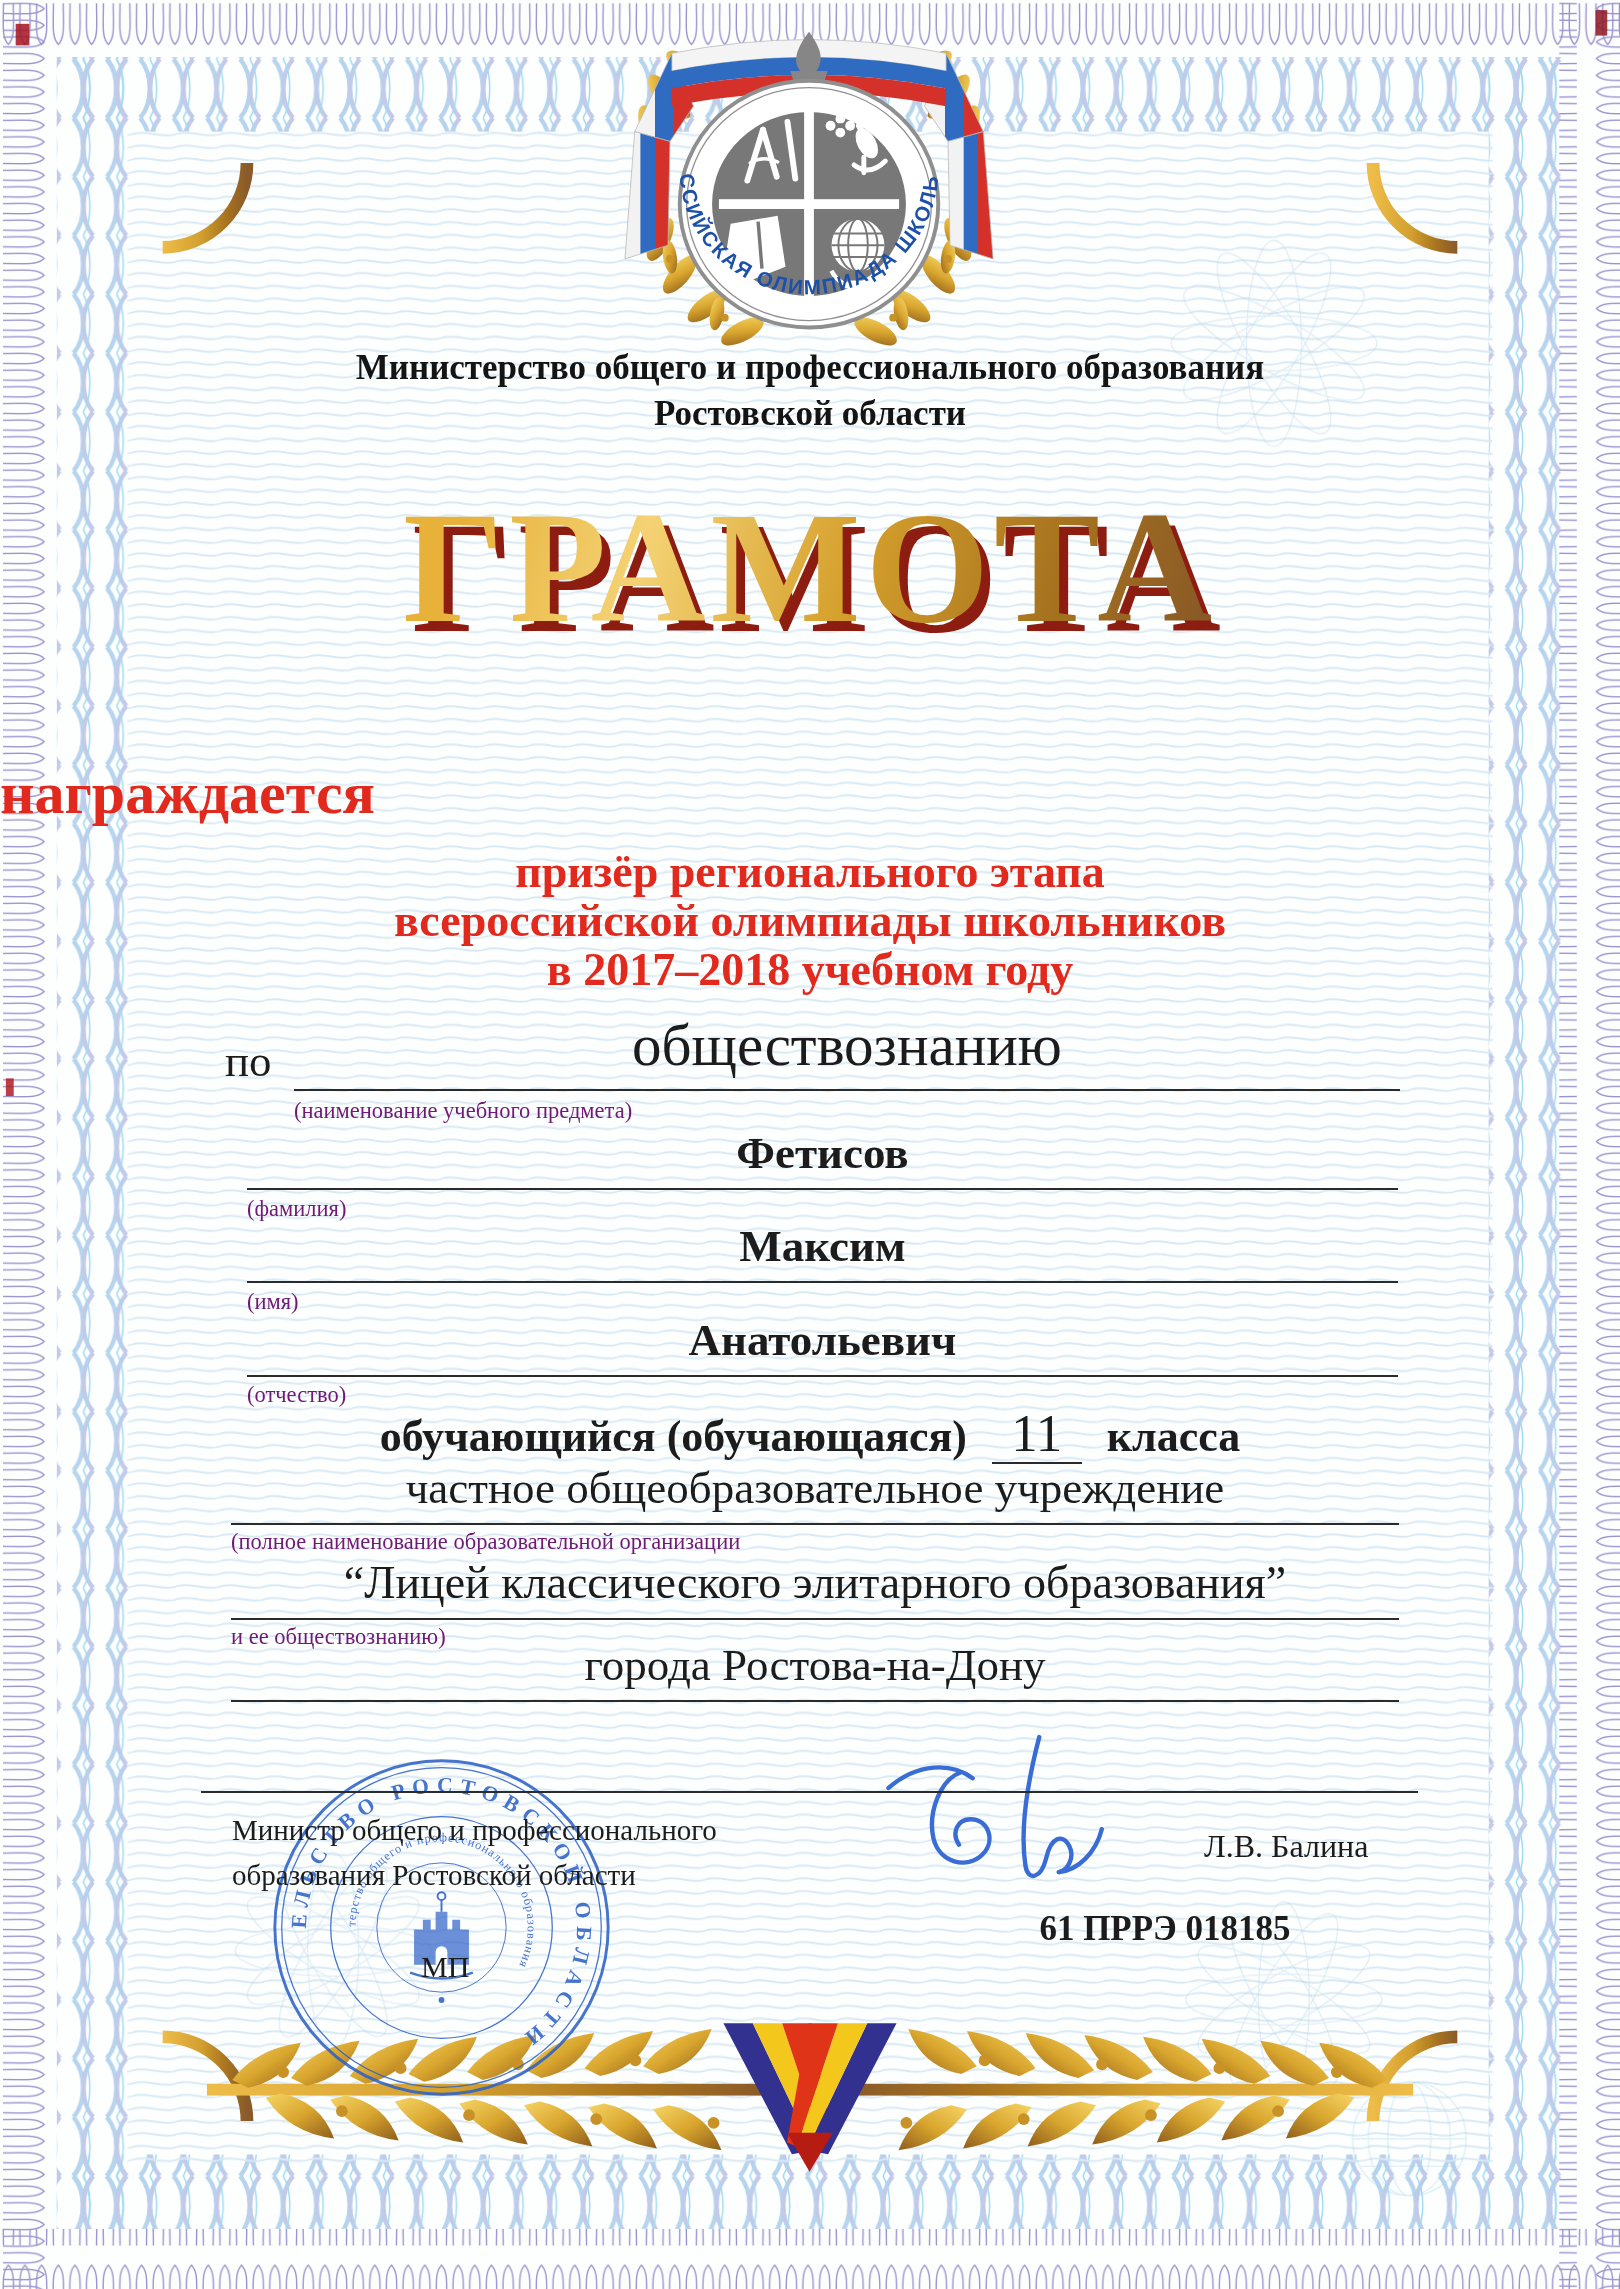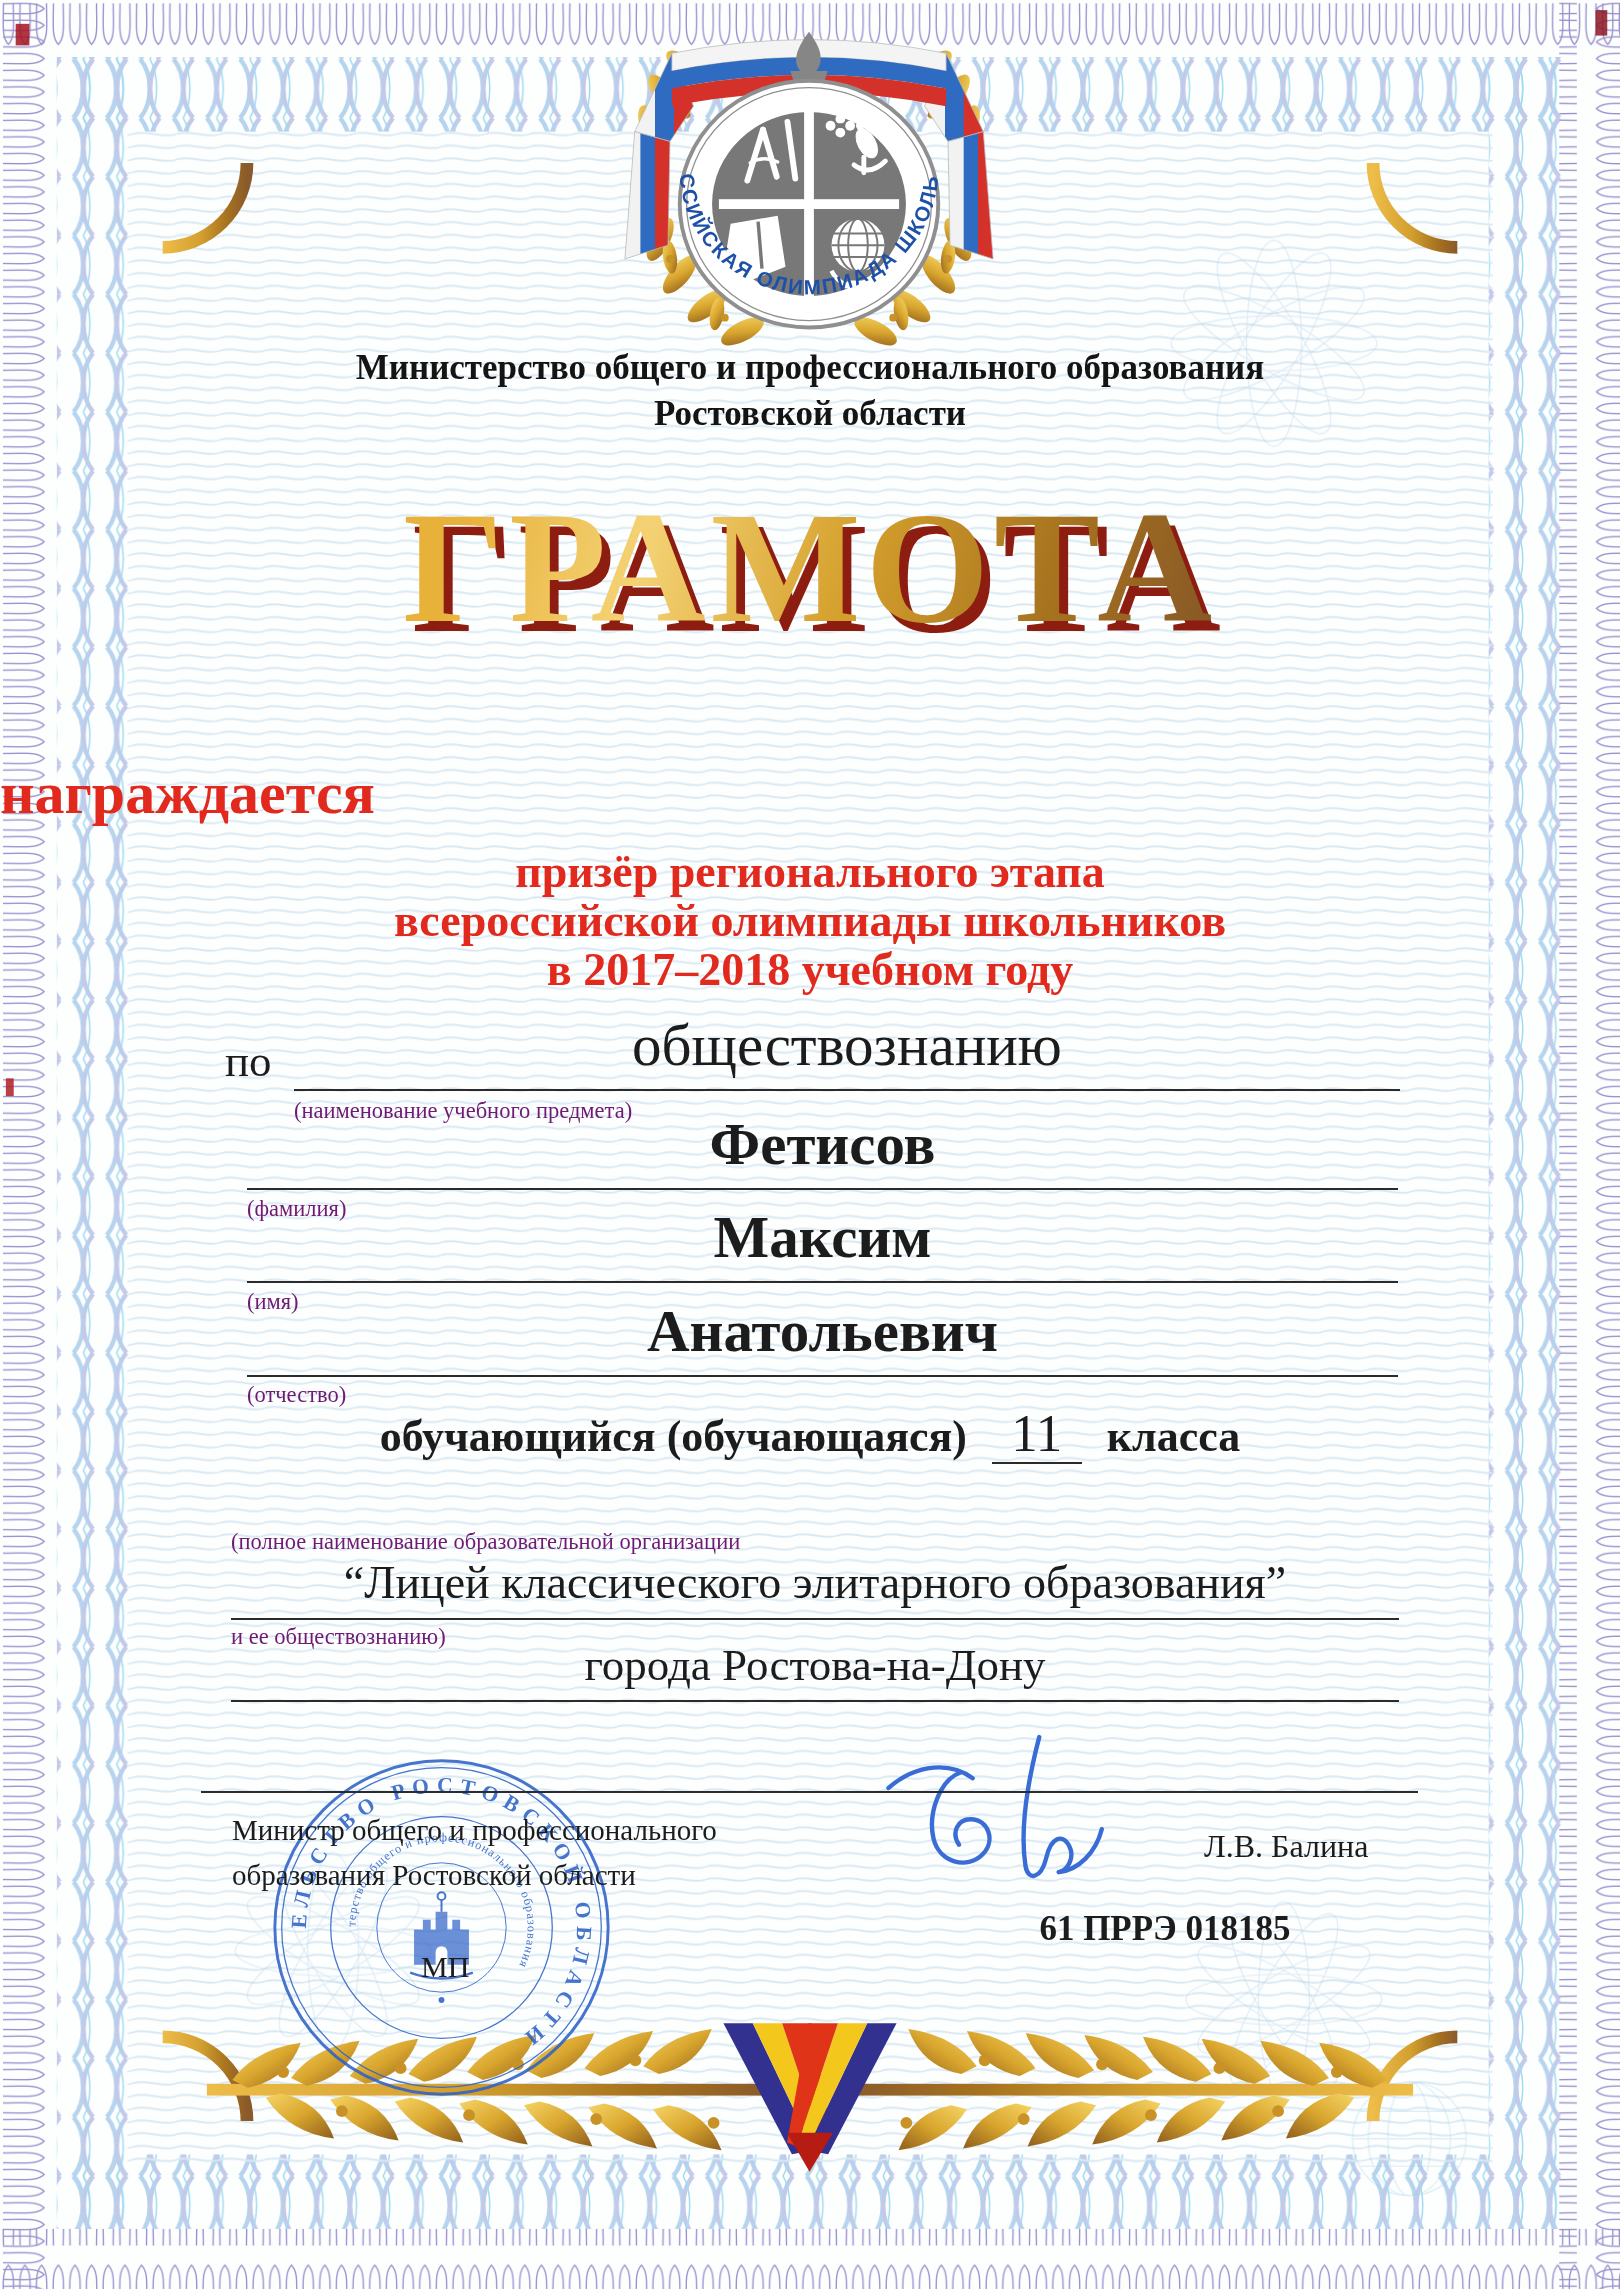--- a/index.html
+++ b/index.html
@@ -26,21 +26,21 @@
     -webkit-background-clip:text;background-clip:text;-webkit-text-fill-color:transparent;
   }
   .awarded{left:0;top:759px;width:100%;text-align:left;font-size:60px;font-weight:bold;color:#e2291d;}
   .redline{left:0;width:100%;text-align:center;font-size:46px;font-weight:bold;color:#e2291d;}
   .fieldline{
     position:absolute;border-bottom:2.9px solid #2b2b2b;
     display:flex;align-items:flex-end;justify-content:center;
   }
   .val{padding-bottom:9px;white-space:nowrap;}
   .v-subject{font-size:59px;}
-  .v-name{font-size:59px;font-weight:bold;}
+  .v-name{font-size:45px;font-weight:bold;}
   .v-school{font-size:45px;}
   .cap{position:absolute;text-align:left;font-size:22.5px;color:#701a75;}
   .prefix-po{left:225px;top:1035px;font-size:45px;}
   .student-row{left:0;top:1407px;width:100%;text-align:center;font-size:44px;font-weight:bold;}
   .grade-box{
     display:inline-block;font-weight:normal;font-size:53px;
     border-bottom:2.9px solid #2b2b2b;padding:0 19.6px 2px 19.6px;margin:0 13.7px;line-height:1;
     vertical-align:baseline;
   }
   .sig-rule{left:201px;top:1791px;width:1217px;border-top:2.9px solid #2b2b2b;height:0;}
@@ -385,20 +385,23 @@
     <span class="val v-name">Анатольевич</span>
   </div>
   <div class="cap" style="left:247px;top:1382px;width:1151px">(отчество)</div>
 
   <div class="abs student-row">
     <span>обучающийся (обучающаяся)</span>
     <span class="grade-box">11</span>
     <span>класса</span>
   </div>
 
+  <div class="fieldline" style="left:231px;top:1456px;width:1168px;height:67px">
+    <span class="val v-school">частное общеобразовательное учреждение</span>
+  </div>
   <div class="cap" style="left:231px;top:1529px;width:1168px">(полное наименование образовательной организации</div>
 
   <div class="fieldline" style="left:231px;top:1549px;width:1168px;height:69px">
     <span class="val v-school" style="font-size:46px">“Лицей классического элитарного образования”</span>
   </div>
   <div class="cap" style="left:231px;top:1624px;width:1168px">и ее обществознанию)</div>
 
   <div class="fieldline" style="left:231px;top:1633px;width:1168px;height:67px">
     <span class="val v-school">города Ростова-на-Дону</span>
   </div>

